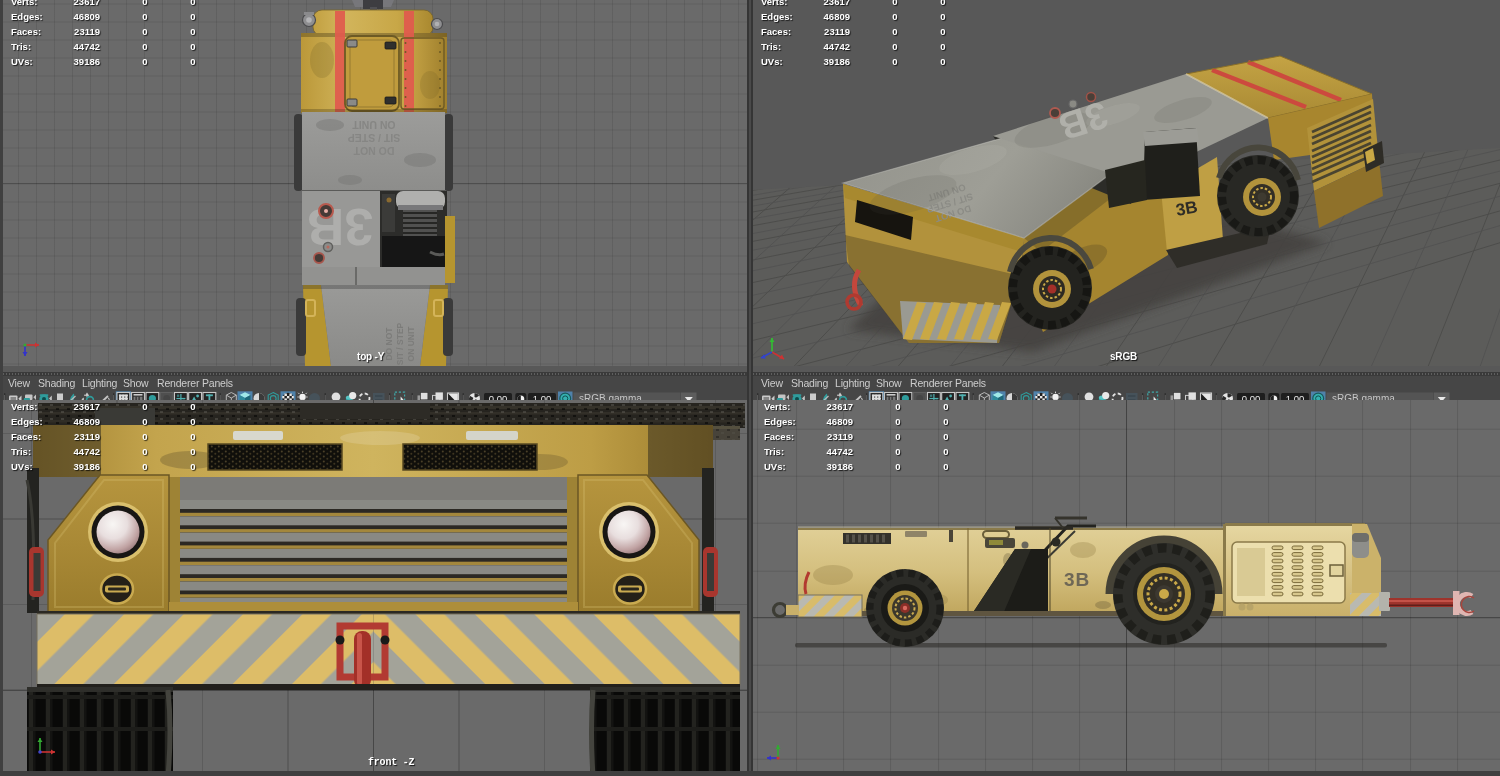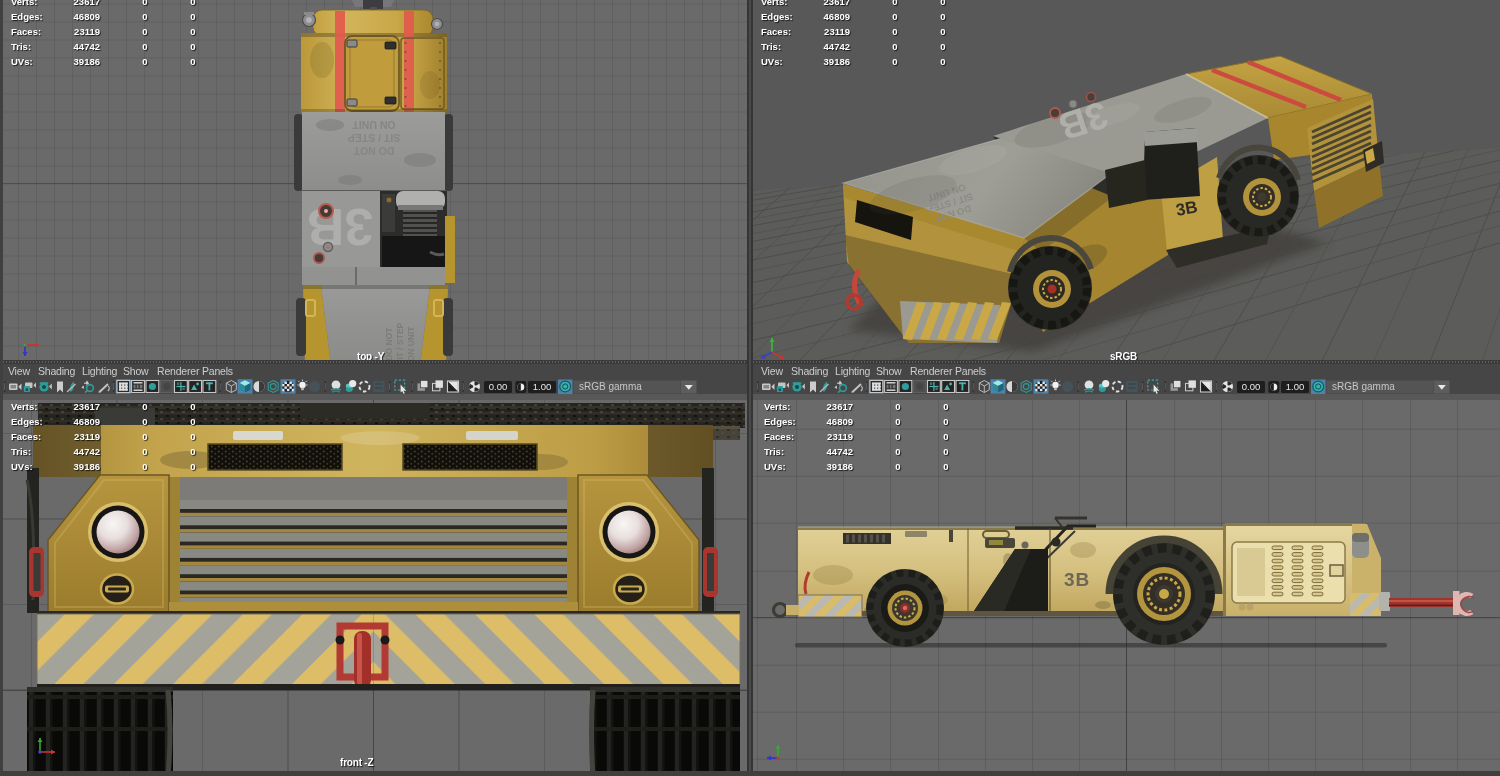--- a/index.html
+++ b/index.html
@@ -23,21 +23,21 @@
 .axv{position:absolute;top:0;bottom:0;width:1px;background:rgba(0,0,0,0.22);}
 .axh{position:absolute;left:0;right:0;height:1px;background:rgba(0,0,0,0.22);}
 .sepv{position:absolute;left:747px;top:0;width:6px;height:776px;background:linear-gradient(90deg,#353535 0 2px,#4a4a4a 2px 4px,#353535 4px 6px);}
 .hud{position:absolute;width:260px;color:#fff;font-weight:bold;font-size:9.5px;text-shadow:1px 1px 1px rgba(0,0,0,0.75);}
 .hud .r{position:relative;height:15px;line-height:15px;}
 .hud .l{position:absolute;left:0;}
 .hud .v{position:absolute;left:40px;width:49px;text-align:right;}
 .hud .z1{position:absolute;left:128px;width:12px;text-align:center;}
 .hud .z2{position:absolute;left:176px;width:12px;text-align:center;}
 .vplabel{position:absolute;color:#fff;font-weight:bold;font-size:10px;letter-spacing:-0.2px;text-shadow:1px 1px 1px rgba(0,0,0,0.8);white-space:nowrap;}
-.tbar{position:absolute;top:360px;width:747px;height:34px;background:#464646;}
+.tbar{position:absolute;top:372px;width:747px;height:34px;background:#464646;}
 .tbar .dots{position:absolute;left:0;top:0;width:100%;height:4px;background:#3a3a3a;background-image:repeating-linear-gradient(90deg,#5f5f5f 0 1px,transparent 1px 3px);background-size:100% 2px;background-repeat:no-repeat;background-position:0 1px;}
 .menus{position:absolute;top:5px;left:0;height:15px;font-size:10.5px;letter-spacing:-0.2px;color:#cdcdcd;}
 .menus span{position:absolute;top:0;white-space:nowrap;}
 .iconrow{position:absolute;left:0;top:19px;width:747px;height:15px;}
 </style>
 </head>
 <body>
 <div id="stage">
 
 <div id="vp-top" class="vp grid18">
@@ -937,21 +937,21 @@
           <span class="z1">0</span>
           <span class="z2">0</span>
         </div>
     <div class="r">
           <span class="l">UVs:</span>
           <span class="v">39186</span>
           <span class="z1">0</span>
           <span class="z2">0</span>
         </div>
   </div>
-  <div class="vplabel" style="left:340px;top:357px;">front -Z</div>
+  <div class="vplabel" style="left:368px;top:357px;font-family:Liberation Mono, monospace;">front -Z</div>
 </div>
 
 <div id="vp-side" class="vp grid47">
   <div class="axv" style="left:373px;background:rgba(0,0,0,0.28);"></div>
   <div class="axh" style="top:217px;background:rgba(0,0,0,0.3);"></div>
   <svg id="svgside" width="747" height="376" viewBox="0 0 747 376" style="position:absolute;left:0;top:0;">
         <defs>
 <linearGradient id="sb1" x1="0" y1="0" x2="0" y2="1">
             <stop offset="0" stop-color="#e0cf96"></stop>
             <stop offset="0.5" stop-color="#d4bf7e"></stop>

